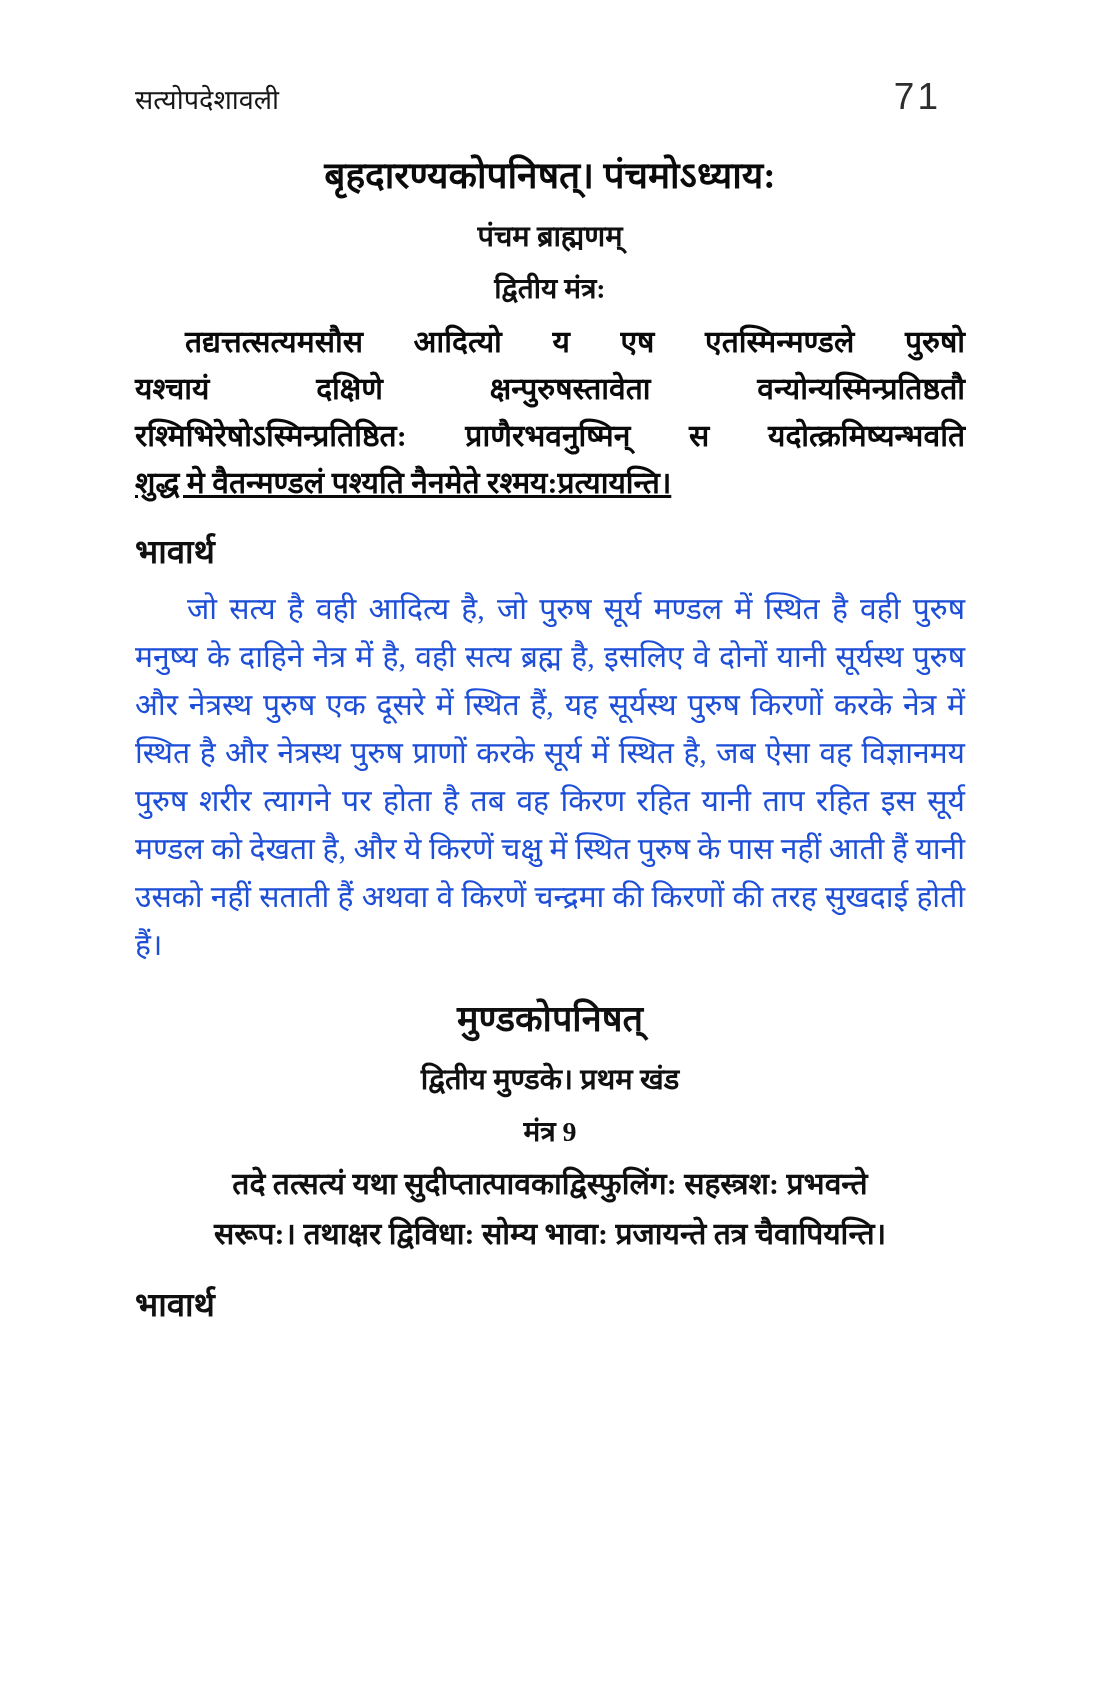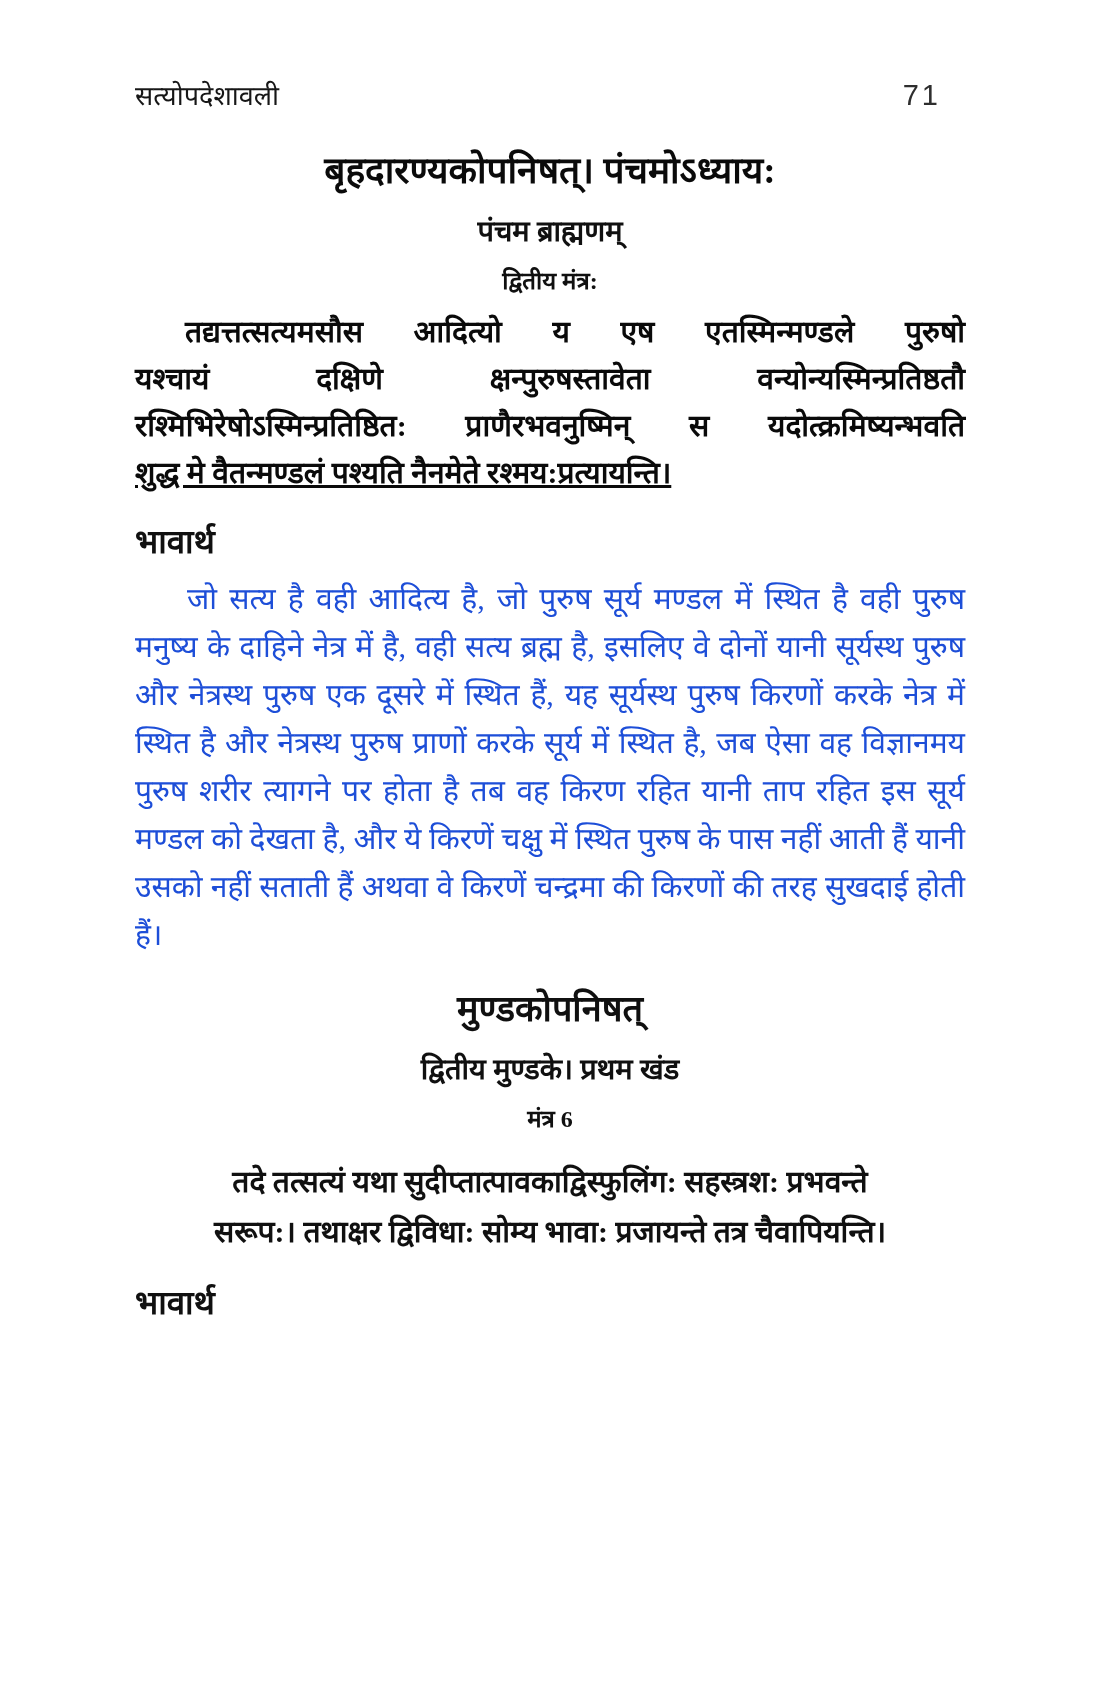--- a/index.html
+++ b/index.html
@@ -21,42 +21,42 @@
     justify-content: space-between;
     align-items: baseline;
   }
   .book-title {
     font-size: 27px;
     font-weight: normal;
     color: #161616;
   }
   .page-number {
     font-family: "Liberation Sans", "DejaVu Sans", sans-serif;
-    font-size: 29px;
+    font-size: 37px;
     letter-spacing: 3px;
     color: #2e2e2e;
     padding-right: 24px;
   }
   .upanishad-title {
     margin-top: 30px;
     text-align: center;
     font-size: 37px;
     font-weight: bold;
     color: #0a0a0a;
   }
   .sub-heading {
     margin-top: 16px;
     text-align: center;
     font-size: 29px;
     font-weight: bold;
   }
   .mantra-heading {
     margin-top: 14px;
     text-align: center;
-    font-size: 24px;
+    font-size: 28px;
     font-weight: bold;
   }
   .mantra-block {
     margin-top: 12px;
     font-size: 30px;
     font-weight: bold;
     color: #0a0a0a;
   }
   .mantra-line {
     line-height: 47px;
@@ -79,21 +79,21 @@
     text-indent: 52px;
     color: #1d4ed8;
   }
   .section-mundaka { margin-top: 24px; }
   .mundaka-title {
     text-align: center;
     font-size: 36px;
     font-weight: bold;
   }
   .mantra-centered {
-    margin-top: 23px;
+    margin-top: 10px;
     font-size: 30px;
     font-weight: bold;
   }
   .mantra-centered .mantra-line-centered {
     text-align: center;
     line-height: 50px;
   }
 </style>
 </head>
 <body>
@@ -118,21 +118,21 @@
         <div class="mantra-line last-line">शुद्ध मे वैतन्मण्डलं पश्यति नैनमेते रश्मय:प्रत्यायन्ति।</div>
       </div>
 
       <div class="bhavarth-heading">भावार्थ</div>
       <div class="bhavarth-para">जो सत्य है वही आदित्य है, जो पुरुष सूर्य मण्डल में स्थित है वही पुरुष मनुष्य के दाहिने नेत्र में है, वही सत्य ब्रह्म है, इसलिए वे दोनों यानी सूर्यस्थ पुरुष और नेत्रस्थ पुरुष एक दूसरे में स्थित हैं, यह सूर्यस्थ पुरुष किरणों करके नेत्र में स्थित है और नेत्रस्थ पुरुष प्राणों करके सूर्य में स्थित है, जब ऐसा वह विज्ञानमय पुरुष शरीर त्यागने पर होता है तब वह किरण रहित यानी ताप रहित इस सूर्य मण्डल को देखता है, और ये किरणें चक्षु में स्थित पुरुष के पास नहीं आती हैं यानी उसको नहीं सताती हैं अथवा वे किरणें चन्द्रमा की किरणों की तरह सुखदाई होती हैं।</div>
     </div>
 
     <div class="section-mundaka">
       <div class="mundaka-title">मुण्डकोपनिषत्</div>
       <div class="sub-heading">द्वितीय मुण्डके। प्रथम खंड</div>
-      <div class="mantra-heading">मंत्र 6</div>
+      <div class="mantra-heading">मंत्र 9</div>
 
       <div class="mantra-centered">
         <div class="mantra-line-centered">तदे तत्सत्यं यथा सुदीप्तात्पावकाद्विस्फुलिंग: सहस्त्रश: प्रभवन्ते</div>
         <div class="mantra-line-centered">सरूप:। तथाक्षर द्विविधा: सोम्य भावा: प्रजायन्ते तत्र चैवापियन्ति।</div>
       </div>
 
       <div class="bhavarth-heading">भावार्थ</div>
     </div>
 
   </div>

